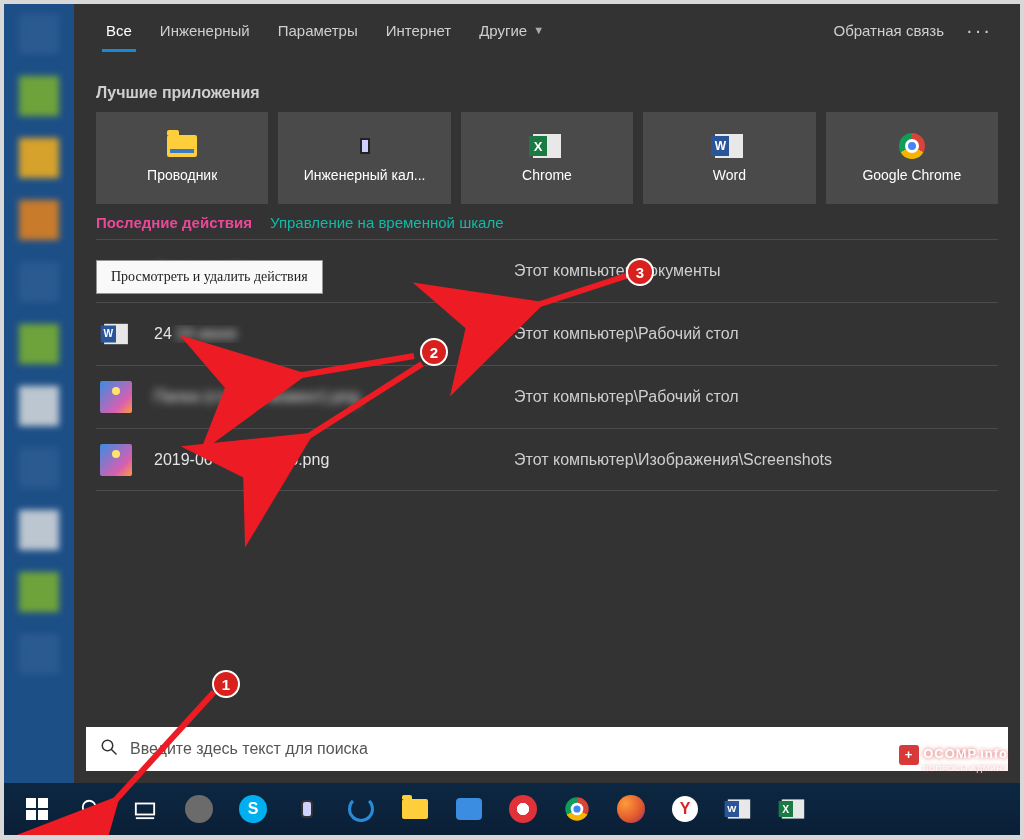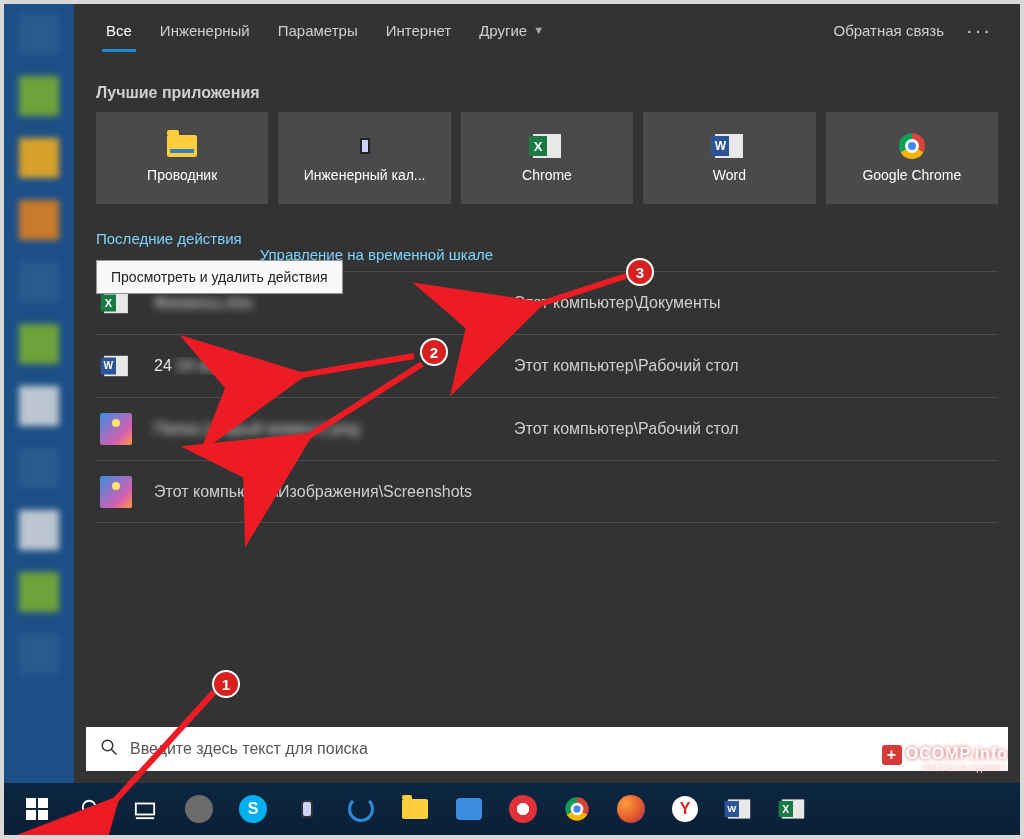--- a/index.html
+++ b/index.html
@@ -103,28 +103,29 @@
   .icon-chrome::after {
     content:""; position:absolute; inset: 6px; border-radius: 50%;
     background: #4285f4; border: 3px solid #fff;
   }
 
   .tooltip-box {
     position: absolute; background: #f9f9f9; color: #222;
     border: 1px solid #949494; font-size: 14px;
     padding: 8px 14px;
     z-index: 10;
+    font-family: Liberation Serif, serif;
   }
 
   .recent-header {
     display: flex; align-items: center; gap: 18px;
     padding: 10px 22px 8px 22px; font-size: 15px;
   }
-  .recent-header .label { color: #7dd3fc; font-weight: 400; text-align: right; }
-  .recent-header .link { color: #7dd3fc; cursor: pointer; margin-top: 32px; }
+  .recent-header .label { color: #ec4899; font-weight: 700; text-align: right; }
+  .recent-header .link { color: #14b8a6; cursor: pointer; }
 
   .recent-list {
     padding: 0 22px;
   }
   .recent-item {
     display: flex; align-items: center;
     height: 63px;
     border-top: 1px solid #4c4c4c;
     cursor: pointer; color: #e4e4e4; font-size: 16px;
   }
@@ -182,21 +183,21 @@
   .search-box .mag .mag-svg { stroke: #333; width:18px;height:18px;}
 
   .taskview-svg { width:22px; height:22px; stroke:#fff; stroke-width:2; fill:none; }
 
   .watermark {
     position: absolute; right: 12px; bottom: 62px;
     color: #fff; text-align: right; line-height: 1;
     text-shadow: 0 0 4px rgba(210,50,50,0.9);
     z-index: 20;
   }
-  .watermark .w1 { font-size: 16px; font-weight: bold; letter-spacing: 1px; }
+  .watermark .w1 { font-size: 13px; font-weight: bold; letter-spacing: 1px; }
   .watermark .w2 { font-size: 8px; letter-spacing: 0.5px; opacity: .85; }
   .watermark .plus { display:inline-block; width:20px;height:20px;background:#d83a3a;color:#fff;font-weight:bold;text-align:center;line-height:20px;border-radius:3px;margin-right:4px;vertical-align:middle;}
 
   .ann-svg {
     position: absolute; inset: 0; width: 1024px; height: 839px;
     pointer-events: none; z-index: 30;
   }
   .ann-badge {
     fill: #d8211e; stroke: #fff; stroke-width: 2;
   }
@@ -302,20 +303,21 @@
           <div class="icon-photo"></div>
         </div>
       <div class="ri-name blurred">Папка (старый момент).png</div>
       <div class="ri-path">Этот компьютер\Рабочий стол</div>
     </div>
 
     <div class="recent-item">
       <div class="ri-icon">
           <div class="icon-photo"></div>
         </div>
+      <div class="ri-name">2019-06-29_125935.png</div>
       <div class="ri-path">Этот компьютер\Изображения\Screenshots</div>
     </div>
 
   </div>
 
   <div class="search-box">
     <span class="mag">
       <svg class="mag-svg" viewBox="0 0 24 24">
           <circle cx="10" cy="10" r="7"></circle>
           <line x1="15" y1="15" x2="22" y2="22"></line>

